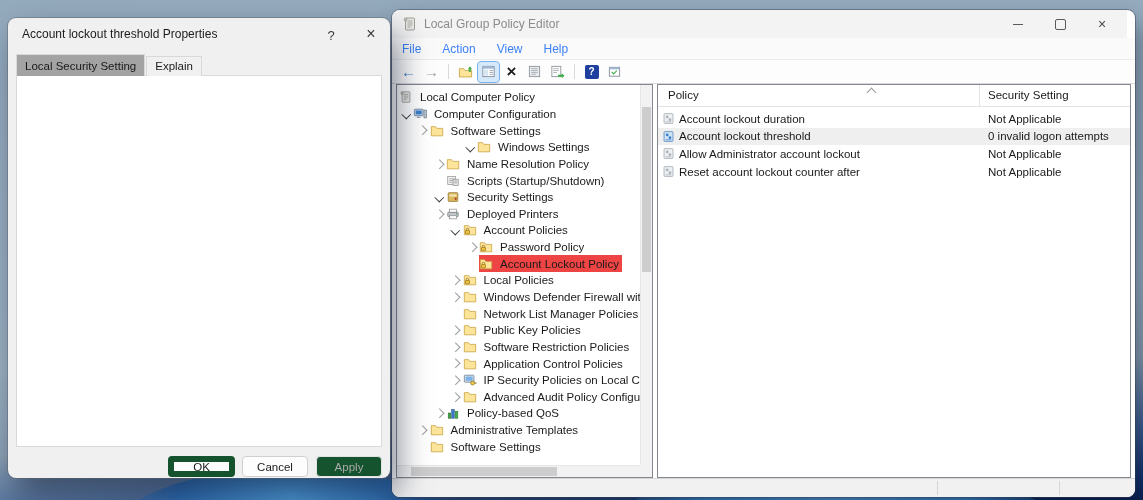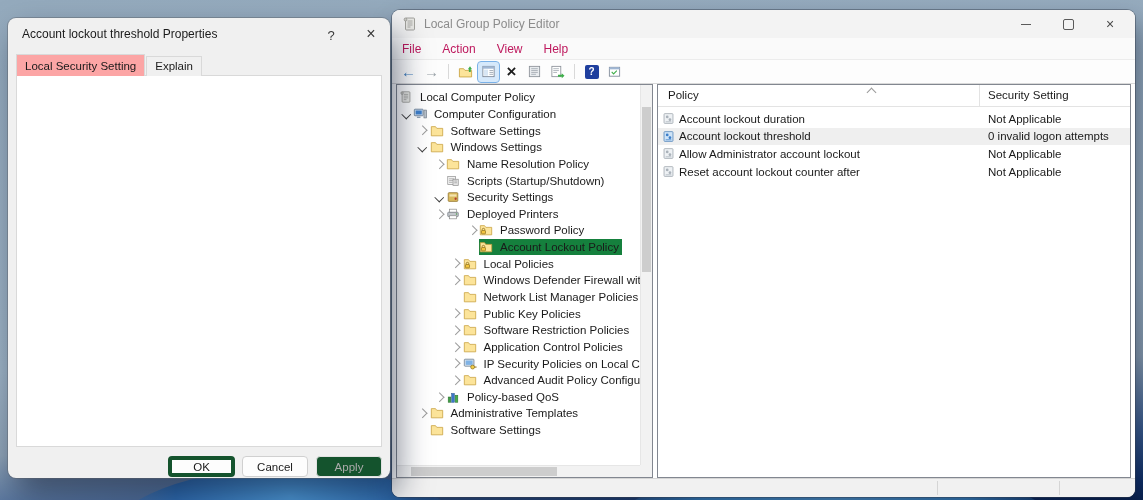--- a/index.html
+++ b/index.html
@@ -12,32 +12,32 @@
   .bloom{position:absolute;border-radius:50%;}
   .b1{left:110px;top:468px;width:360px;height:140px;
       background:radial-gradient(ellipse at 50% 20%,#4e9ad8 0%,#2f6cb0 45%,rgba(47,108,176,0) 72%);}
   .b2{left:600px;top:462px;width:470px;height:160px;
       background:radial-gradient(ellipse at 50% 25%,#57a2dc 0%,#3f8fd0 40%,rgba(63,143,208,0) 72%);}
 
   
   .gpe{position:absolute;left:392px;top:10px;width:743px;height:487px;background:#fff;
        border-radius:8px;overflow:hidden;
        box-shadow:0 0 0 1px rgba(50,60,75,.45), 6px 14px 28px rgba(5,15,40,.45);}
-  .gpe-titlebar{position:absolute;left:0;top:0;right:0;height:28px;background:#f3f3f3;}
+  .gpe-titlebar{position:absolute;left:0;top:0;right:8px;height:28px;background:#f3f3f3;}
   .gpe-appicon{position:absolute;left:10px;top:6px;width:16px;height:16px;}
   .gpe-appicon svg{width:16px;height:16px;}
   .gpe-title{position:absolute;left:32px;top:7px;font-size:12px;color:#8c8c8c;}
   .win-controls{position:absolute;right:4px;top:0;height:28px;display:flex;}
   .wc{width:42px;display:flex;align-items:center;justify-content:center;}
   .glyph-min{width:10px;height:1px;background:#5a5a5a;display:inline-block;}
   .glyph-max{width:9px;height:9px;border:1px solid #5a5a5a;border-radius:2px;display:inline-block;}
   .glyph-x{font-size:14px;color:#4a4a4a;line-height:1;}
   .gpe-menubar{position:absolute;left:0;top:28px;right:0;height:22px;background:#fafafa;
        display:flex;align-items:center;padding-left:10px;border-bottom:1px solid #ececec;box-sizing:border-box;}
-  .menu-item{font-size:12px;color:#be185d;margin-right:21px;}
+  .menu-item{font-size:12px;color:#3b82f6;margin-right:21px;}
   .gpe-toolbar{position:absolute;left:0;top:50px;right:0;height:24px;background:#fdfdfd;
        border-bottom:1px solid #d9d9d9;display:flex;align-items:center;padding-left:6px;gap:2px;box-sizing:border-box;}
   .tb-btn{width:21px;height:20px;display:flex;align-items:center;justify-content:center;border-radius:3px;}
   .tb-btn svg{width:15px;height:15px;}
   .tb-btn.pressed{background:#d6e9fb;outline:1px solid #7ab1e8;}
   .tb-sep{width:1px;height:15px;background:#d9d9d9;margin:0 4px;}
   .tb-arrow{font-size:15px;font-weight:bold;line-height:1;}
   .tb-x{font-size:17px;font-weight:bold;color:#1d1d1d;line-height:1;}
   .help-sq{width:14px;height:14px;background:#1f3f9e;color:#fff;font-size:10px;font-weight:bold;
        display:flex;align-items:center;justify-content:center;border-radius:2px;}
@@ -47,21 +47,21 @@
        border:1px solid #828790;box-sizing:border-box;overflow:hidden;}
   #tree{position:absolute;left:0;top:4px;right:12px;bottom:12px;overflow:hidden;}
   .tree-row{height:16.65px;display:flex;align-items:center;}
   .expander{width:14px;height:100%;display:flex;align-items:center;justify-content:center;flex:none;}
   .chev{display:block;width:5.5px;height:5.5px;border-right:1.4px solid #9b9b9b;border-bottom:1.4px solid #9b9b9b;}
   .chev.closed{transform:rotate(-45deg);}
   .chev.open{transform:rotate(45deg);border-color:#3c3c3c;}
   .ticon{width:18px;flex:none;display:flex;align-items:center;}
   .ticon svg{width:14px;height:14px;}
   .core{display:flex;align-items:center;height:100%;}
-  .core.selected{background:#15803d;}
+  .core.selected{background:#ef4444;}
   .tlabel{white-space:nowrap;padding:0 3px;font-size:11.5px;color:#1a1a1a;}
   .vscroll{position:absolute;right:0;top:0;width:12px;bottom:12px;background:#f2f2f2;border-left:1px solid #e6e6e6;box-sizing:border-box;}
   .vthumb{position:absolute;left:1px;right:1px;top:22px;height:165px;background:#cdcdcd;}
   .hscroll{position:absolute;left:0;right:12px;bottom:0;height:12px;background:#f2f2f2;border-top:1px solid #e6e6e6;box-sizing:border-box;}
   .hthumb{position:absolute;top:1px;bottom:1px;left:14px;width:146px;background:#cdcdcd;}
   .scroll-corner{position:absolute;right:0;bottom:0;width:12px;height:12px;background:#f2f2f2;}
 
   .list-pane{position:absolute;left:265px;top:74px;width:474px;height:394px;background:#fff;
        border:1px solid #828790;box-sizing:border-box;overflow:hidden;}
   .list-header{position:absolute;left:0;top:0;right:0;height:21px;border-bottom:1px solid #e3e3e3;background:#fff;}
@@ -86,40 +86,40 @@
        border-radius:8px;overflow:hidden;
        box-shadow:0 0 0 1px rgba(90,95,105,.45), 8px 16px 32px rgba(5,15,40,.5);}
   .dlg-title{position:absolute;left:14px;top:9px;font-size:12px;color:#1b1b1b;}
   .dlg-help{position:absolute;left:312px;top:7px;width:22px;height:20px;display:flex;align-items:center;justify-content:center;
        font-size:13px;color:#3a3a3a;}
   .dlg-close{position:absolute;left:350px;top:5px;width:26px;height:22px;display:flex;align-items:center;justify-content:center;
        font-size:16px;color:#3a3a3a;}
   .tabstrip{position:absolute;left:8px;top:36px;height:22px;display:flex;align-items:flex-end;z-index:2;}
   .tab{font-size:11.5px;color:#1a1a1a;padding:3px 8px 4px 8px;background:#f0f0f0;
        border:1px solid #d9d9d9;border-bottom:none;margin-right:1px;}
-  .tab.active{background:#fca5a5;padding-top:5px;position:relative;}
+  .tab.active{background:#a3a3a3;padding-top:5px;position:relative;}
   .dlg-page{position:absolute;left:8px;top:57px;width:366px;height:372px;background:#fff;
        border:1px solid #d9d9d9;box-sizing:border-box;z-index:1;}
   .dlg-seticon{position:absolute;left:26px;top:62px;width:32px;height:34px;}
   .dlg-seticon svg{width:32px;height:34px;}
   .dlg-setname{position:absolute;left:70px;top:70px;font-size:11.5px;color:#1a1a1a;}
   .dlg-note{position:absolute;left:40px;top:139px;font-size:11.5px;color:#1a1a1a;}
   .spin-wrap{position:absolute;left:40px;top:155px;height:20px;display:flex;}
   .spin-input{width:44px;height:18px;background:#fff;border:1px solid #9a9a9a;border-bottom:2px solid #0067c0;
        box-sizing:border-box;display:flex;align-items:center;padding-left:2px;font-size:11.5px;}
   .spin-sel{background:#0078d7;color:#fff;padding:0 3px;line-height:13px;}
   .spin-btns{width:15px;height:18px;border:1px solid #adadad;border-left:none;box-sizing:border-box;background:#f6f6f6;
        display:flex;flex-direction:column;}
   .spin-up,.spin-down{flex:1;display:flex;align-items:center;justify-content:center;}
   .tri-up{width:0;height:0;border-left:3px solid transparent;border-right:3px solid transparent;border-bottom:4px solid #3a3a3a;}
   .tri-down{width:0;height:0;border-left:3px solid transparent;border-right:3px solid transparent;border-top:4px solid #3a3a3a;}
   .spin-suffix{position:absolute;left:104px;top:158px;font-size:11.5px;color:#1a1a1a;}
   .dlg-btn{position:absolute;top:438px;width:67px;height:21px;border-radius:4px;background:#fdfdfd;
        border:1px solid #d0d0d0;font-size:11.5px;color:#1a1a1a;display:flex;align-items:center;justify-content:center;box-sizing:border-box;}
-  .btn-ok{left:160px;border:4px solid #14532d;}
+  .btn-ok{left:160px;border:6px solid #14532d;}
   .btn-cancel{left:234px;width:66px;}
   .btn-apply{left:308px;width:66px;color:#ababab;border-color:#e2e2e2;background:#14532d;}
 </style>
 </head>
 <body>
 
 <div class="desktop">
   <div class="bloom b1"></div>
   <div class="bloom b2"></div>
 </div>
@@ -237,21 +237,21 @@
           </span>
           <span class="core">
             <span class="ticon">
               <svg viewBox="0 0 16 16">
                 <path d="M1.5 3h4.8l1.5 2H14.5v8.5h-13z" fill="#fce49a" stroke="#c9a23f" stroke-width="0.9"></path>
               </svg>
             </span>
             <span class="tlabel">Software Settings</span>
           </span>
         </div>
-        <div class="tree-row" style="padding-left: 18.5px;">
+        <div class="tree-row" style="padding-left: 18.5px; justify-content: center;">
           <span class="expander">
             <i class="chev open"></i>
           </span>
           <span class="core">
             <span class="ticon">
               <svg viewBox="0 0 16 16">
                 <path d="M1.5 3h4.8l1.5 2H14.5v8.5h-13z" fill="#fce49a" stroke="#c9a23f" stroke-width="0.9"></path>
               </svg>
             </span>
             <span class="tlabel">Windows Settings</span>
@@ -306,20 +306,35 @@
           <span class="core">
             <span class="ticon">
               <svg viewBox="0 0 16 16">
                 <rect x="4" y="2.5" width="8" height="4" fill="#fff" stroke="#8a8a8a" stroke-width="0.8"></rect>
                 <rect x="2" y="6" width="12" height="5" rx="0.8" fill="#c3c7cc" stroke="#70757c" stroke-width="0.8"></rect>
                 <rect x="4" y="10" width="8" height="3.5" fill="#fff" stroke="#8a8a8a" stroke-width="0.8"></rect>
                 <circle cx="12" cy="8" r="0.8" fill="#4a9e4a"></circle>
               </svg>
             </span>
             <span class="tlabel">Deployed Printers</span>
+          </span>
+        </div>
+        <div class="tree-row" style="padding-left: 51.5px;">
+          <span class="expander">
+            <i class="chev open"></i>
+          </span>
+          <span class="core">
+            <span class="ticon">
+              <svg viewBox="0 0 16 16">
+                <path d="M1.5 3h4.8l1.5 2H14.5v8.5h-13z" fill="#fce49a" stroke="#c9a23f" stroke-width="0.9"></path>
+                <path d="M3.6 8.6v-1a1.5 1.5 0 0 1 3 0v1" fill="none" stroke="#8c6d16" stroke-width="0.9"></path>
+                <rect x="2.8" y="8.6" width="4.6" height="3.8" rx="0.7" fill="#f4c53f" stroke="#8c6d16" stroke-width="0.8"></rect>
+              </svg>
+            </span>
+            <span class="tlabel">Account Policies</span>
           </span>
         </div>
         <div class="tree-row" style="padding-left: 68px;">
           <span class="expander">
             <i class="chev closed"></i>
           </span>
           <span class="core">
             <span class="ticon">
               <svg viewBox="0 0 16 16">
                 <path d="M1.5 3h4.8l1.5 2H14.5v8.5h-13z" fill="#fce49a" stroke="#c9a23f" stroke-width="0.9"></path>

